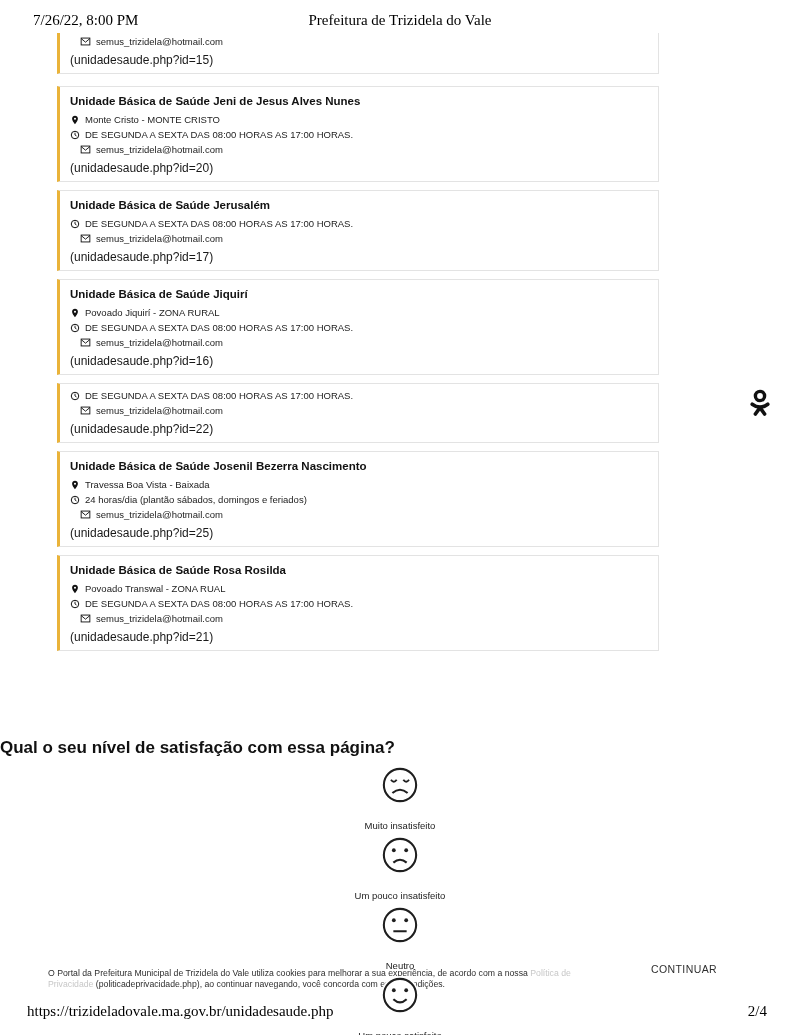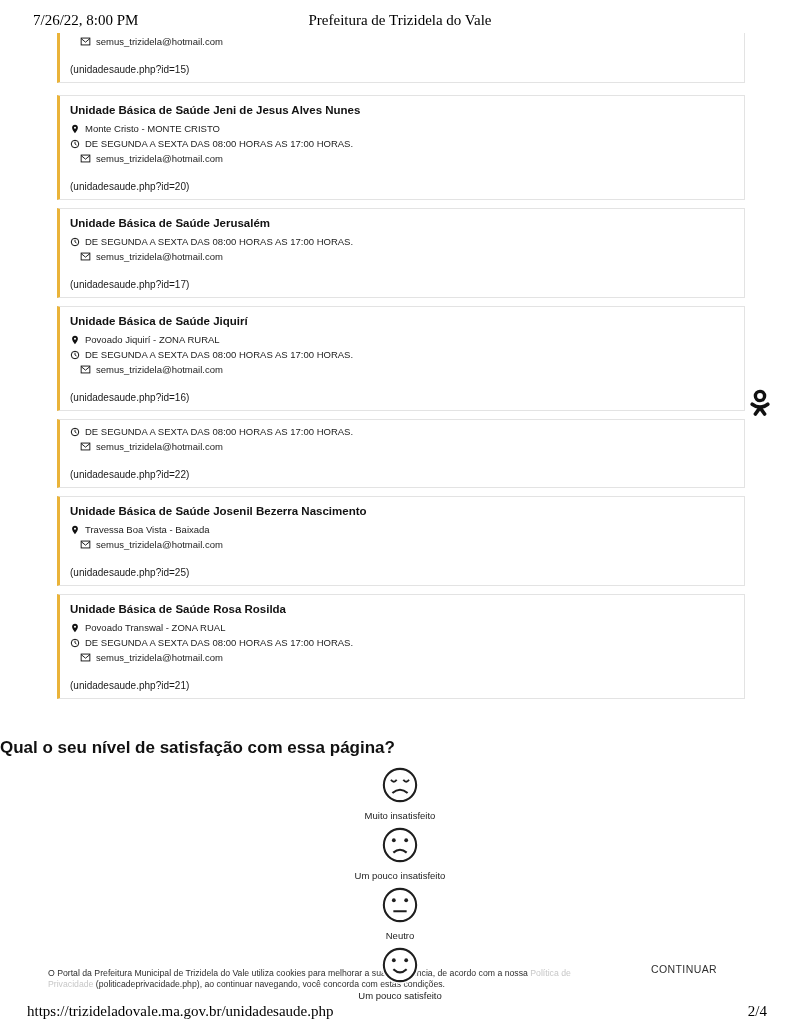--- a/index.html
+++ b/index.html
@@ -5,37 +5,37 @@
   html,body{margin:0;padding:0;background:#fff;}
   .page{position:relative;width:800px;height:1035px;background:#ffffff;overflow:hidden;
         font-family:"Liberation Sans",sans-serif;color:#1c1c1c;}
   
   .print-hf{font-family:"Liberation Serif",serif;font-size:15px;color:#000;}
   .header-left{position:absolute;top:12px;left:33px;}
   .header-center{position:absolute;top:12px;left:0;right:0;text-align:center;}
   .footer-left{position:absolute;top:1003px;left:27px;}
   .footer-right{position:absolute;top:1003px;right:33px;}
   
-  .cards{position:absolute;left:57px;top:33px;width:688px;}
+  .cards{position:absolute;left:57px;top:33px;width:602px;}
   .card{background:#fff;border:1px solid #e3e3e3;border-left:3px solid #eab339;
         padding:6px 12px 7px 10px;margin-bottom:8px;box-sizing:border-box;}
   .card.partial{border-top:none;padding-top:3px;margin-bottom:12px;}
   .card-title{font-size:11.5px;line-height:13px;font-weight:bold;color:#121212;margin:2px 0 6px 0;}
   .row{display:flex;align-items:center;gap:5px;font-size:9.5px;line-height:11px;color:#222;margin:0 0 4px 0;}
   .row.email-row{margin-left:10px;}
   .row svg{flex:0 0 auto;display:block;}
-  .link-line{font-size:10px;line-height:11px;color:#191919;margin-top:17px;cursor:pointer;}
+  .link-line{font-size:12px;line-height:11px;color:#191919;margin-top:8px;cursor:pointer;}
   
   .survey-heading{position:absolute;top:724px;left:0;right:0;text-align:left;
         font-size:17px;font-weight:bold;color:#111;}
   .faces{position:absolute;top:766px;left:0;right:0;display:flex;flex-direction:column;
         align-items:center;z-index:3;}
   .face-option{display:flex;flex-direction:column;align-items:center;margin-bottom:5px;cursor:pointer;}
   .face-option svg{display:block;background:#fff;border-radius:50%;}
-  .face-label{font-size:9.5px;line-height:11px;color:#222;margin-top:6px;}
+  .face-label{font-size:9.5px;line-height:11px;color:#222;margin-top:16px;}
   
   .cookie{position:absolute;left:48px;top:959px;width:540px;font-size:8.7px;line-height:11.5px;
         color:#2e2e2e;z-index:2;}
   .cookie .pp-link{color:#c7c7c7;cursor:pointer;}
   .continuar{position:absolute;left:651px;top:963px;font-size:10.5px;letter-spacing:.4px;
         color:#2e2e2e;z-index:4;cursor:pointer;background:none;border:none;
         font-family:"Liberation Sans",sans-serif;padding:0;}
   
   .share{position:absolute;left:749px;top:389px;z-index:2;cursor:pointer;}
 </style>
@@ -147,20 +147,27 @@
       <div class="link-line">(unidadesaude.php?id=22)</div>
     </section>
 
     <section class="card">
       <h3 class="card-title">Unidade Básica de Saúde Josenil Bezerra Nascimento</h3>
       <div class="row">
         <svg width="10" height="10" viewBox="0 0 24 24">
             <path fill="#111" d="M12 2C8.14 2 5 5.14 5 9c0 5.25 7 13 7 13s7-7.75 7-13c0-3.86-3.14-7-7-7zm0 9.5A2.5 2.5 0 1 1 12 6.5a2.5 2.5 0 0 1 0 5z"></path>
           </svg>
         <span>Travessa Boa Vista - Baixada</span>
+      </div>
+      <div class="row">
+        <svg width="10" height="10" viewBox="0 0 24 24">
+            <circle cx="12" cy="12" r="9" fill="none" stroke="#111" stroke-width="2.4"></circle>
+            <path d="M12 6.5V12l3.6 2.3" fill="none" stroke="#111" stroke-width="2.2"></path>
+          </svg>
+        <span>24 horas/dia (plantão sábados, domingos e feriados)</span>
       </div>
       <div class="row email-row">
         <svg width="11" height="11" viewBox="0 0 24 24">
             <rect x="2.5" y="4.5" width="19" height="15" fill="none" stroke="#111" stroke-width="2"></rect>
             <path d="M3 6l9 7.5L21 6" fill="none" stroke="#111" stroke-width="2"></path>
           </svg>
         <span>semus_trizidela@hotmail.com</span>
       </div>
       <div class="link-line">(unidadesaude.php?id=25)</div>
     </section>

